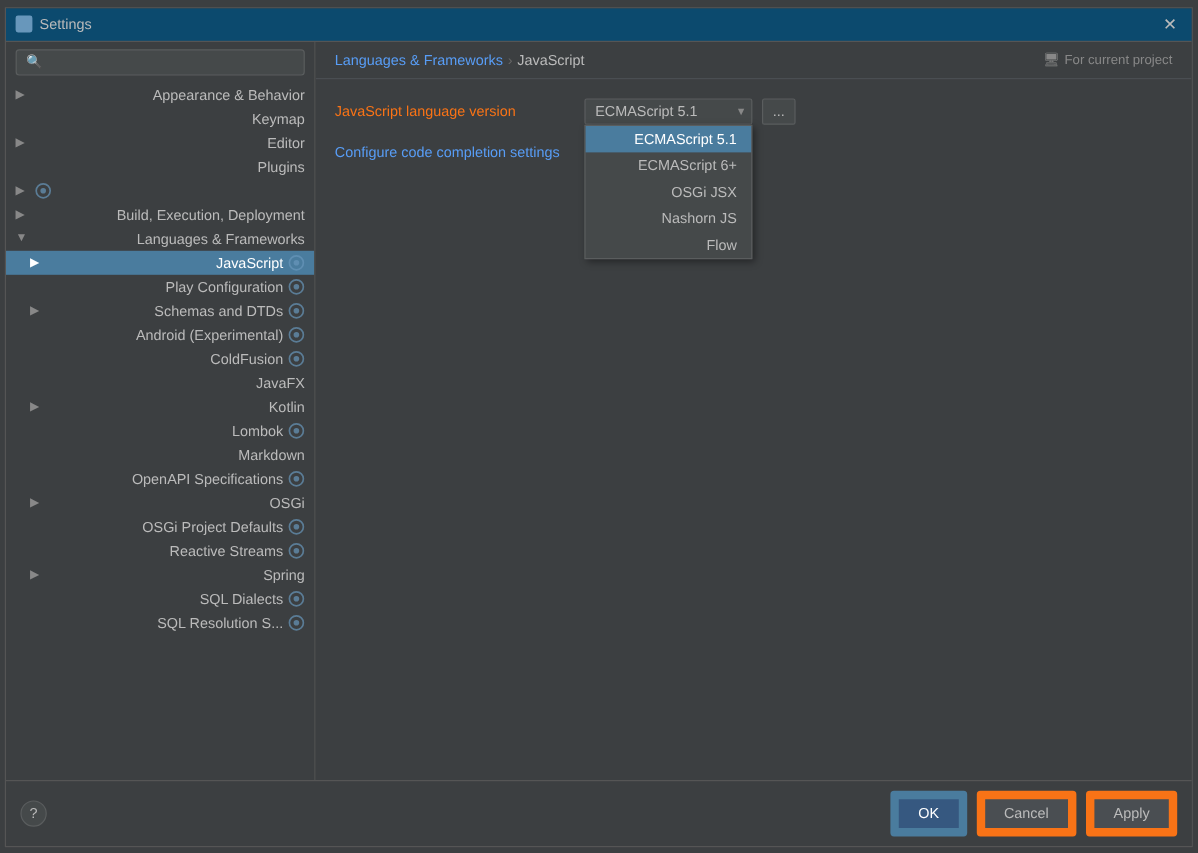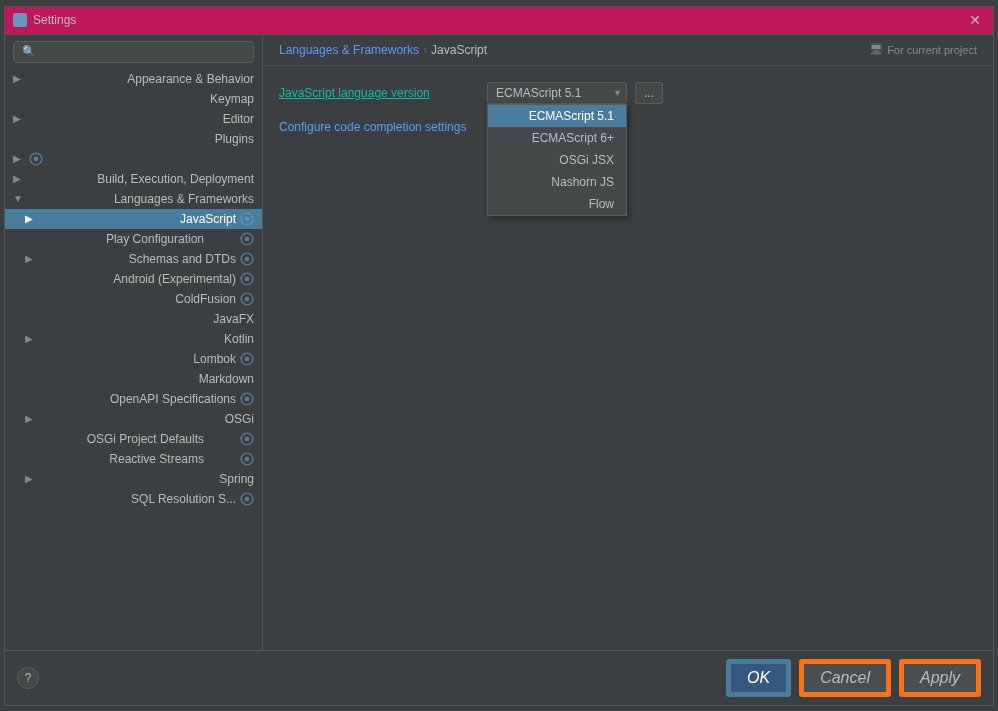--- a/index.html
+++ b/index.html
@@ -17,21 +17,21 @@
     .dialog {
       width: 990px;
       height: 700px;
       background: #3c3f41;
       border: 1px solid #555;
       display: flex;
       flex-direction: column;
       position: relative;
     }
     .title-bar {
-      background: #be185d;
+      background: #0c4a6e;
       height: 28px;
       display: flex;
       align-items: center;
       padding: 0 8px;
       justify-content: space-between;
       border-bottom: 1px solid #555;
     }
     .title-bar-text {
       color: #bbb;
       font-size: 12px;
@@ -105,21 +105,21 @@
       cursor: pointer;
       user-select: none;
       white-space: nowrap;
     }
     .sidebar-item.selected {
       background: #4a7c9e;
       color: #fff;
     }
     .sidebar-item.level1 { padding-left: 8px; }
     .sidebar-item.level2 { padding-left: 20px; }
-    .sidebar-item.level3 { padding-left: 36px; gap: 32px; }
+    .sidebar-item.level3 { padding-left: 36px; }
     .arrow {
       width: 12px;
       font-size: 10px;
       color: #888;
       display: inline-block;
       flex-shrink: 0;
     }
     .sidebar-item.selected .arrow { color: #fff; }
     .item-label { flex: 1; text-align: right; }
     .item-icon {
@@ -162,24 +162,23 @@
       flex: 1;
       position: relative;
     }
     .form-row {
       display: flex;
       align-items: center;
       gap: 8px;
       margin-bottom: 16px;
     }
     .form-label {
-      color: #14b8a6;
+      color: #f97316;
       font-size: 12px;
       min-width: 200px;
-      text-decoration: underline;
     }
     .select-wrapper {
       position: relative;
       display: inline-block;
       text-align: right;
     }
     .select-btn {
       background: #45494a;
       border: 1px solid #5a5d5e;
       color: #bbb;
@@ -239,27 +238,26 @@
       display: flex;
       align-items: center;
       justify-content: flex-end;
       padding: 8px 12px;
       border-top: 1px solid #555;
       gap: 8px;
       background: #3c3f41;
     }
     .btn {
       padding: 5px 16px;
-      font-size: 16px;
+      font-size: 12px;
       cursor: pointer;
       border-radius: 3px;
-      border: 5px solid #f97316;
+      border: 7px solid #f97316;
       color: #bbb;
       background: #4a4e52;
-      font-style: italic;
     }
     .btn.primary {
       background: #365880;
       border-color: #4a7c9e;
       color: #fff;
     }
     .help-btn {
       width: 22px;
       height: 22px;
       border-radius: 50%;
@@ -412,20 +410,28 @@
             <span class="arrow"> </span>
             <span class="item-label">Reactive Streams</span>
             <svg class="item-icon" viewBox="0 0 12 12" fill="none" xmlns="http://www.w3.org/2000/svg">
         <circle cx="6" cy="6" r="5" stroke="#6897bb" stroke-width="1.2"></circle>
         <circle cx="6" cy="6" r="2" fill="#6897bb"></circle>
       </svg>
           </div>
           <div class="sidebar-item level2">
             <span class="arrow">▶</span>
             <span class="item-label">Spring</span>
+          </div>
+          <div class="sidebar-item level2">
+            <span class="arrow"> </span>
+            <span class="item-label">SQL Dialects</span>
+            <svg class="item-icon" viewBox="0 0 12 12" fill="none" xmlns="http://www.w3.org/2000/svg">
+        <circle cx="6" cy="6" r="5" stroke="#6897bb" stroke-width="1.2"></circle>
+        <circle cx="6" cy="6" r="2" fill="#6897bb"></circle>
+      </svg>
           </div>
           <div class="sidebar-item level2">
             <span class="arrow"> </span>
             <span class="item-label">SQL Resolution S...</span>
             <svg class="item-icon" viewBox="0 0 12 12" fill="none" xmlns="http://www.w3.org/2000/svg">
         <circle cx="6" cy="6" r="5" stroke="#6897bb" stroke-width="1.2"></circle>
         <circle cx="6" cy="6" r="2" fill="#6897bb"></circle>
       </svg>
           </div>
         </div>

